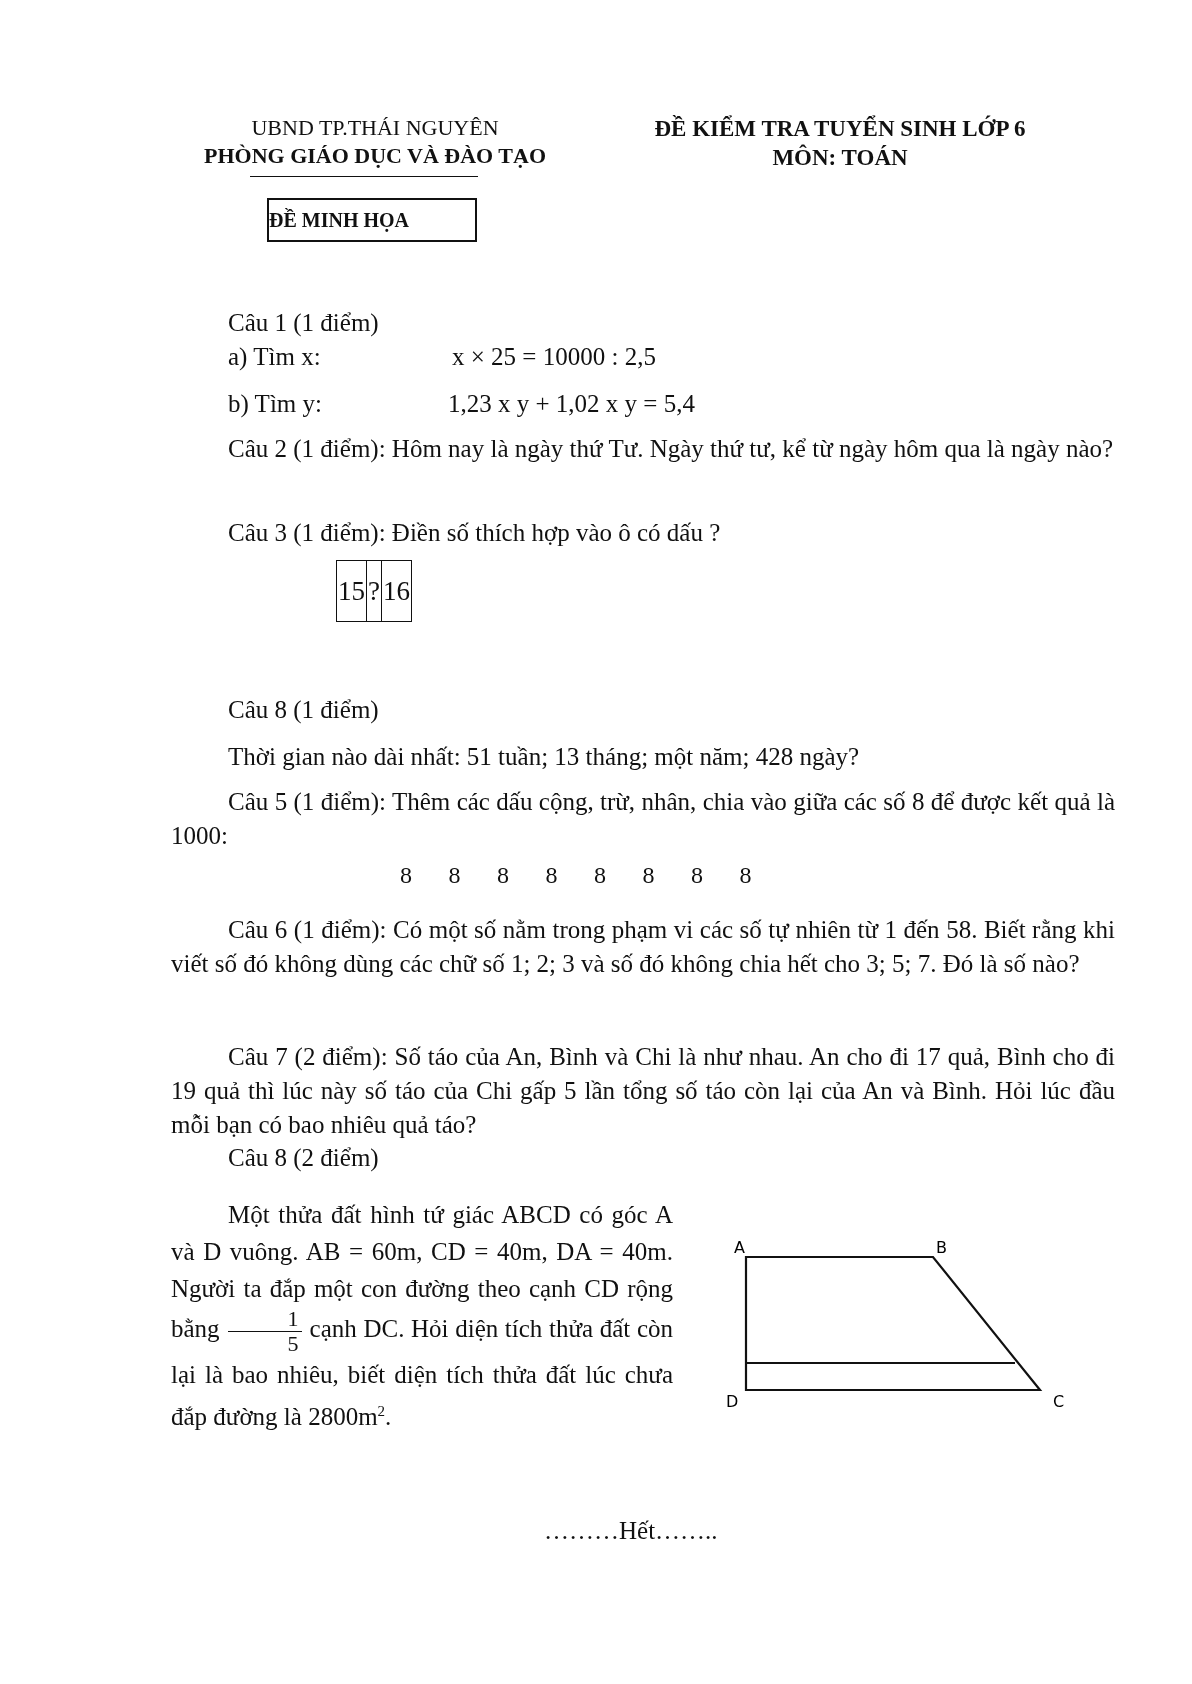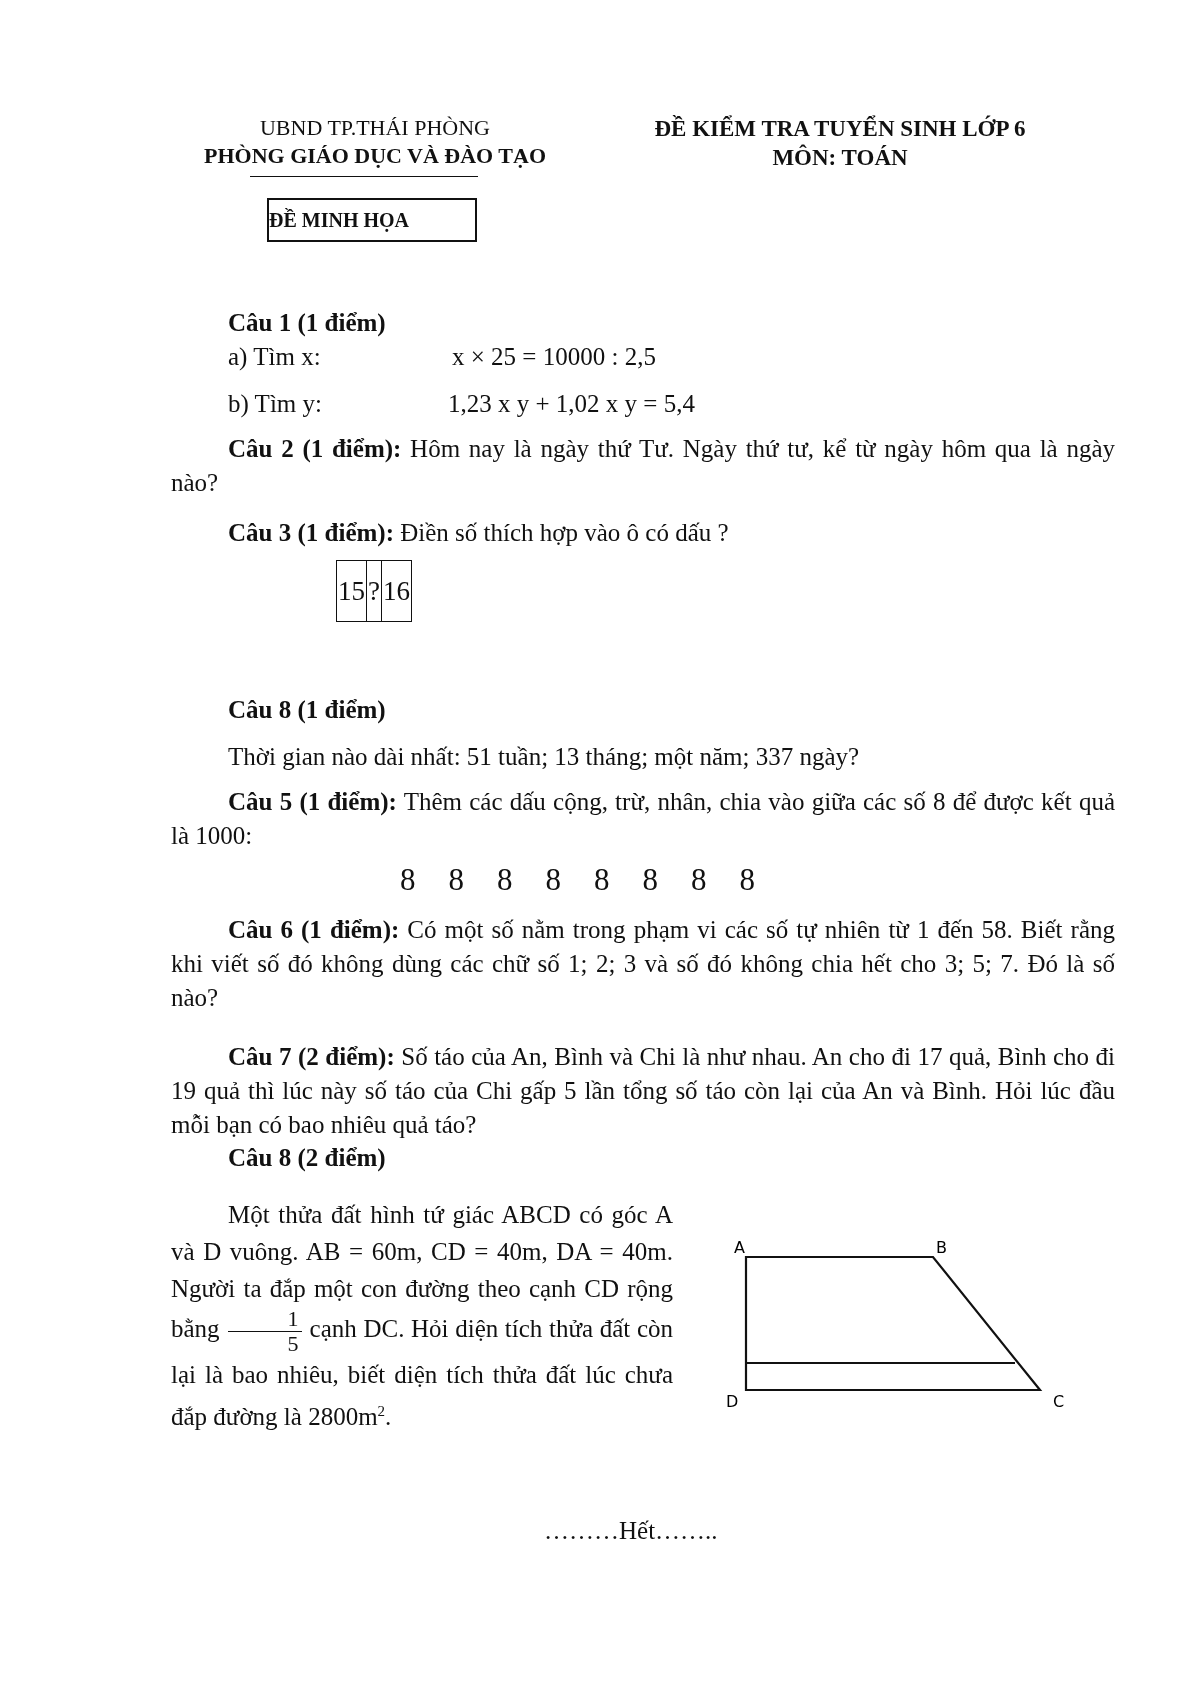--- a/index.html
+++ b/index.html
@@ -8,37 +8,37 @@
   .hdr-left{left:160px;top:114px;width:430px;text-align:center;font-size:22px;line-height:28px;}
   .hdr-left .b{font-weight:bold;}
   .hdr-rule{left:250px;top:176px;width:228px;height:1px;background:#111;}
   .box{left:267px;top:198px;width:210px;height:44px;border:2px solid #111;box-sizing:border-box;text-align:left;line-height:40px;font-weight:bold;font-size:20px;}
   .hdr-right{left:560px;top:114px;width:560px;text-align:center;font-size:23px;line-height:29px;font-weight:bold;}
   .hdr-right .it{font-weight:normal;font-style:italic;font-size:21px;}
   .p{font-size:25px;line-height:34px;}
   .ind{left:228px;}
   .full{left:171px;width:944px;text-align:justify;}
   .full .first{text-indent:57px;}
-  b{font-weight:bold;}
+  b{font-weight:normal;}
   table.grid{border-collapse:collapse;position:absolute;left:336px;top:560px;}
   table.grid td{border:1.5px solid #111;height:58px;text-align:center;font-size:27px;}
-  .eights{left:400px;top:862px;font-size:31px;word-spacing:0;}
+  .eights{left:400px;top:862px;font-size:24px;word-spacing:0;}
   .eights span{display:inline-block;width:48.5px;}
   .q8text{left:171px;top:1196px;width:502px;font-size:25px;line-height:37px;text-align:justify;}
   .frac{display:inline-block;vertical-align:middle;text-align:center;font-size:22px;line-height:24px;margin:0 8px;}
   .frac .num{display:block;border-bottom:1.5px solid #111;padding:0 3px;}
   .frac .den{display:block;}
   .het{left:544px;top:1517px;font-size:25px;}
   svg text{font-family:"DejaVu Sans","Liberation Sans",sans-serif;}
 </style>
 </head>
 <body>
 
 <div class="abs hdr-left">
-  <div>UBND TP.THÁI PHÒNG</div>
+  <div>UBND TP.THÁI NGUYÊN</div>
   <div class="b">PHÒNG GIÁO DỤC VÀ ĐÀO TẠO</div>
 </div>
 <div class="abs hdr-rule"></div>
 <div class="abs box">ĐỀ MINH HỌA</div>
 
 <div class="abs hdr-right">
   <div>ĐỀ KIỂM TRA TUYỂN SINH LỚP 6</div>
   <div>MÔN:  TOÁN</div>
 </div>
 
@@ -59,21 +59,21 @@
   <tbody>
   <tr>
     <td>15</td>
     <td>?</td>
     <td>16</td>
   </tr>
 </tbody>
   </table>
 
 <div class="abs p ind" style="top:693px;"><b>Câu 8 (1 điểm)</b></div>
-<div class="abs p ind" style="top:740px;">Thời gian nào dài nhất: 51 tuần; 13 tháng; một năm; 337 ngày?</div>
+<div class="abs p ind" style="top:740px;">Thời gian nào dài nhất: 51 tuần; 13 tháng; một năm; 428 ngày?</div>
 
 <div class="abs p full" style="top:785px;">
   <div class="first"><b>Câu 5 (1 điểm):</b><span> Thêm các dấu  cộng, trừ, nhân, chia vào giữa các số 8 để được kết quả là 1000:</span></div>
 </div>
 <div class="abs eights">
   <span>8</span><span>8</span><span>8</span><span>8</span><span>8</span><span>8</span><span>8</span><span>8</span>
 </div>
 
 <div class="abs p full" style="top:913px;">
   <div class="first"><b>Câu 6 (1 điểm):</b><span> Có một số nằm trong phạm vi các số tự nhiên từ 1 đến 58. Biết rằng khi viết số đó không dùng các chữ số 1; 2; 3 và số đó không chia hết cho 3; 5; 7. Đó là số nào?</span></div>

